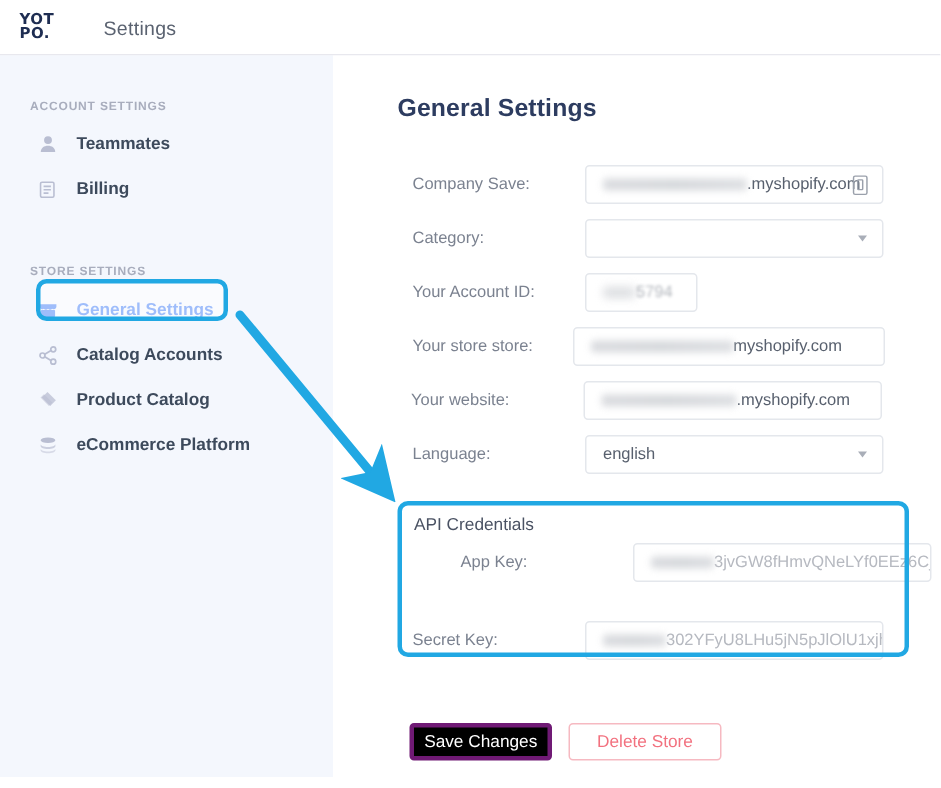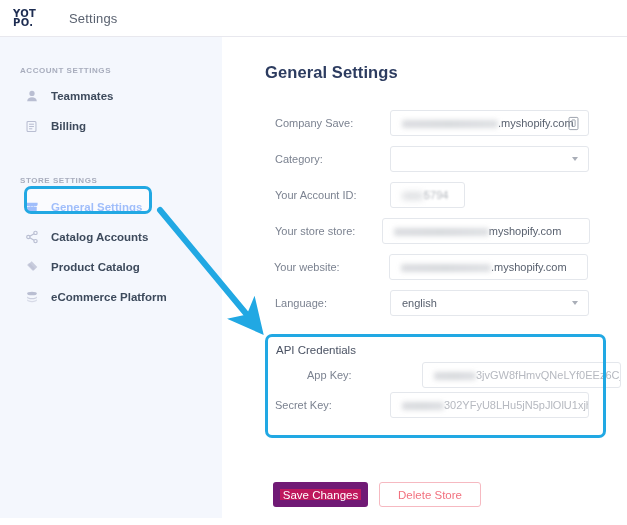--- a/index.html
+++ b/index.html
@@ -197,23 +197,23 @@
     height: 25px;
     border-radius: 3px;
     display: flex;
     align-items: center;
     justify-content: center;
     font-size: 11.5px;
     box-sizing: border-box;
     cursor: pointer;
   }
   .btn-primary {
-    background: #be185d;
+    background: #000000;
     color: #ffffff;
-    border: 7px solid #701a75;
+    border: 3px solid #701a75;
   }
   .btn-danger {
     background: #ffffff;
     color: #f2717f;
     border: 1px solid #f6b9c1;
   }
 
   
   .arrow {
     position: absolute;
@@ -383,21 +383,21 @@
 
 <div class="frow" style="left:263px; top:362px; width:315px;margin-left:44px;">
   <div class="flabel">App Key:</div>
   <div class="fctl" style="width:199px;">
     <span class="txt" style="color:#b6b9c0;">
       <span class="blur" style="width:42px;"></span><span>3jvGW8fHmvQNeLYf0EEz6CjFmq</span>
     </span>
   </div>
 </div>
 
-<div class="frow" style="left:275px; top:392px; width:315px;">
+<div class="frow" style="left:275px; top:414px; width:315px;">
   <div class="flabel">Secret Key:</div>
   <div class="fctl" style="width:199px;">
     <span class="txt" style="color:#b6b9c0;">
       <span class="blur" style="width:42px;"></span><span>302YFyU8LHu5jN5pJlOlU1xjhNa</span>
     </span>
   </div>
 </div>
 
 <div class="api-box" style="left:265px; top:334px; width:341px; height:104px;"></div>
 

